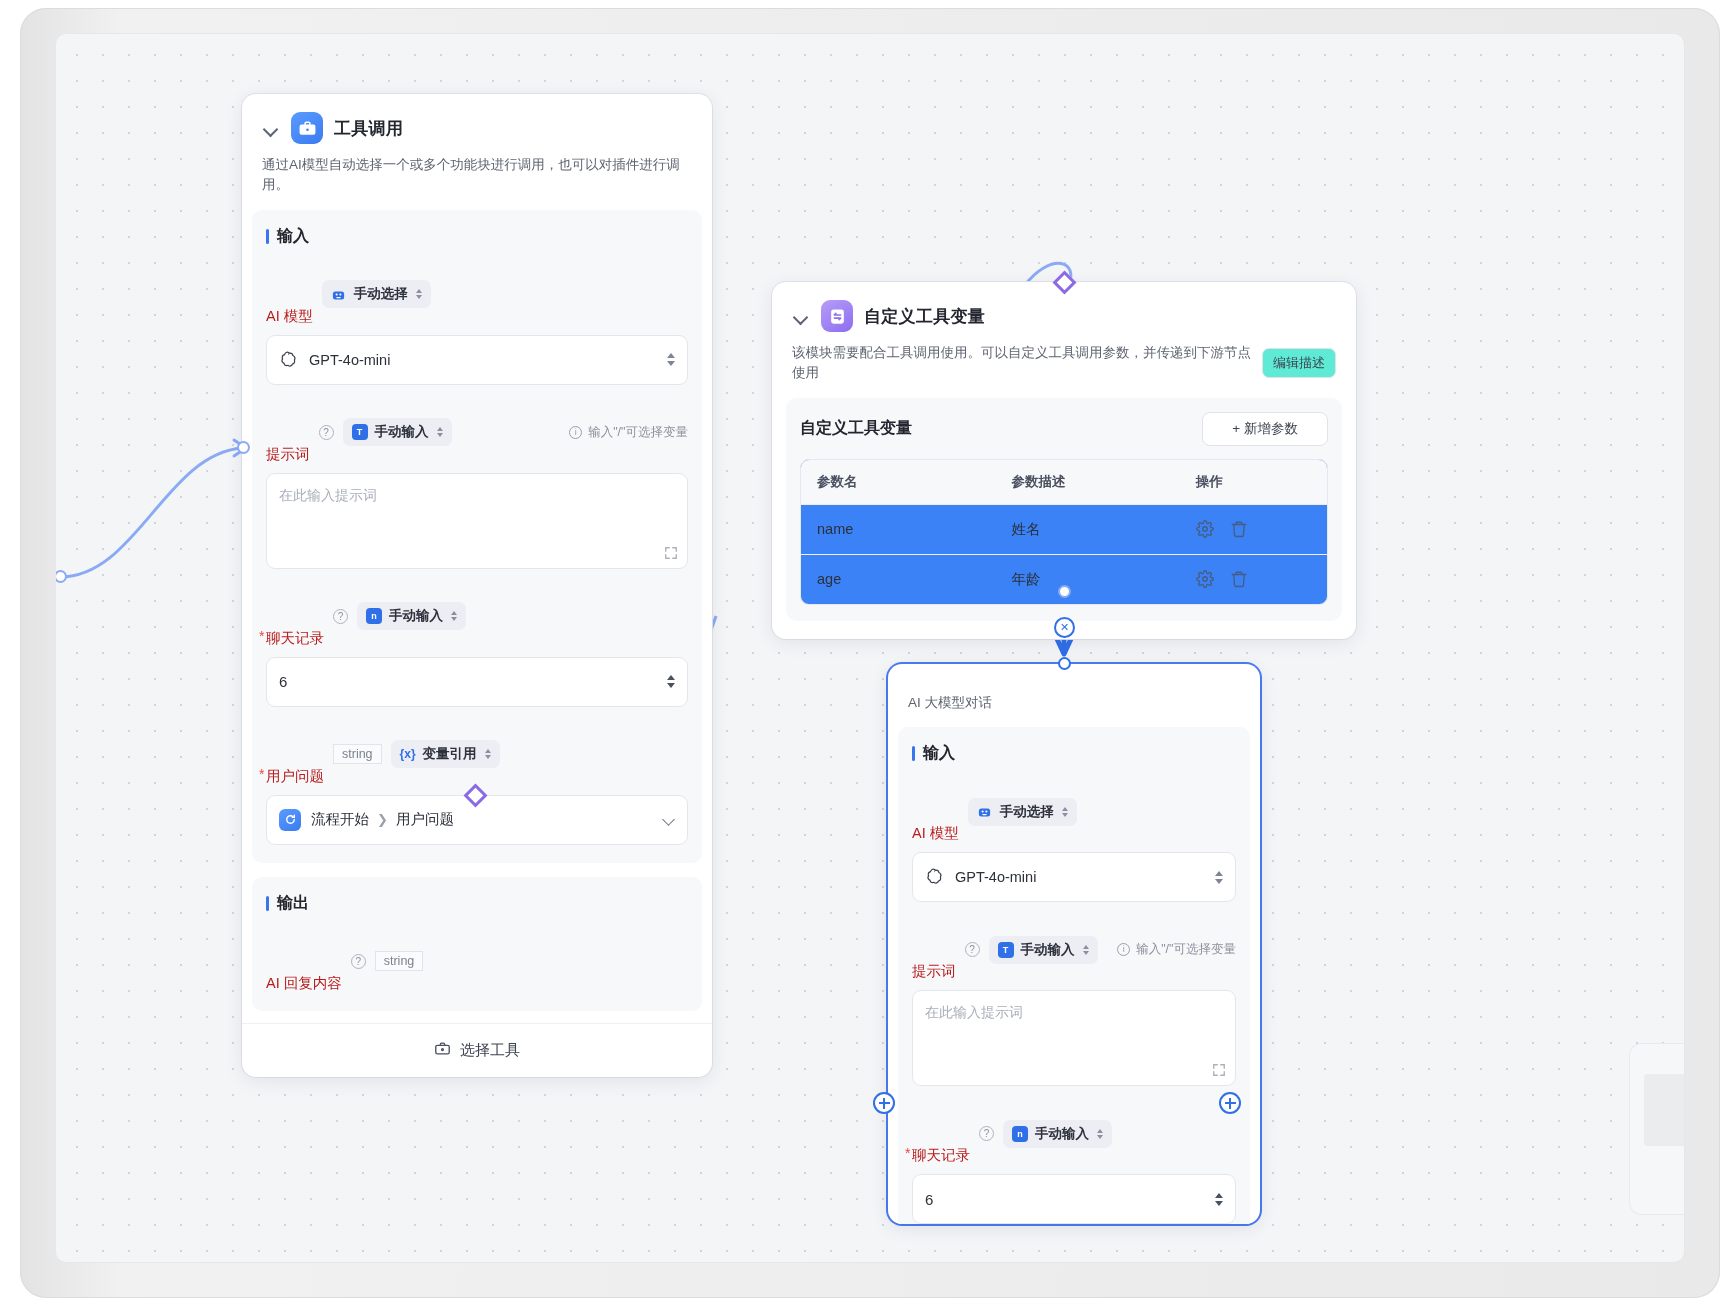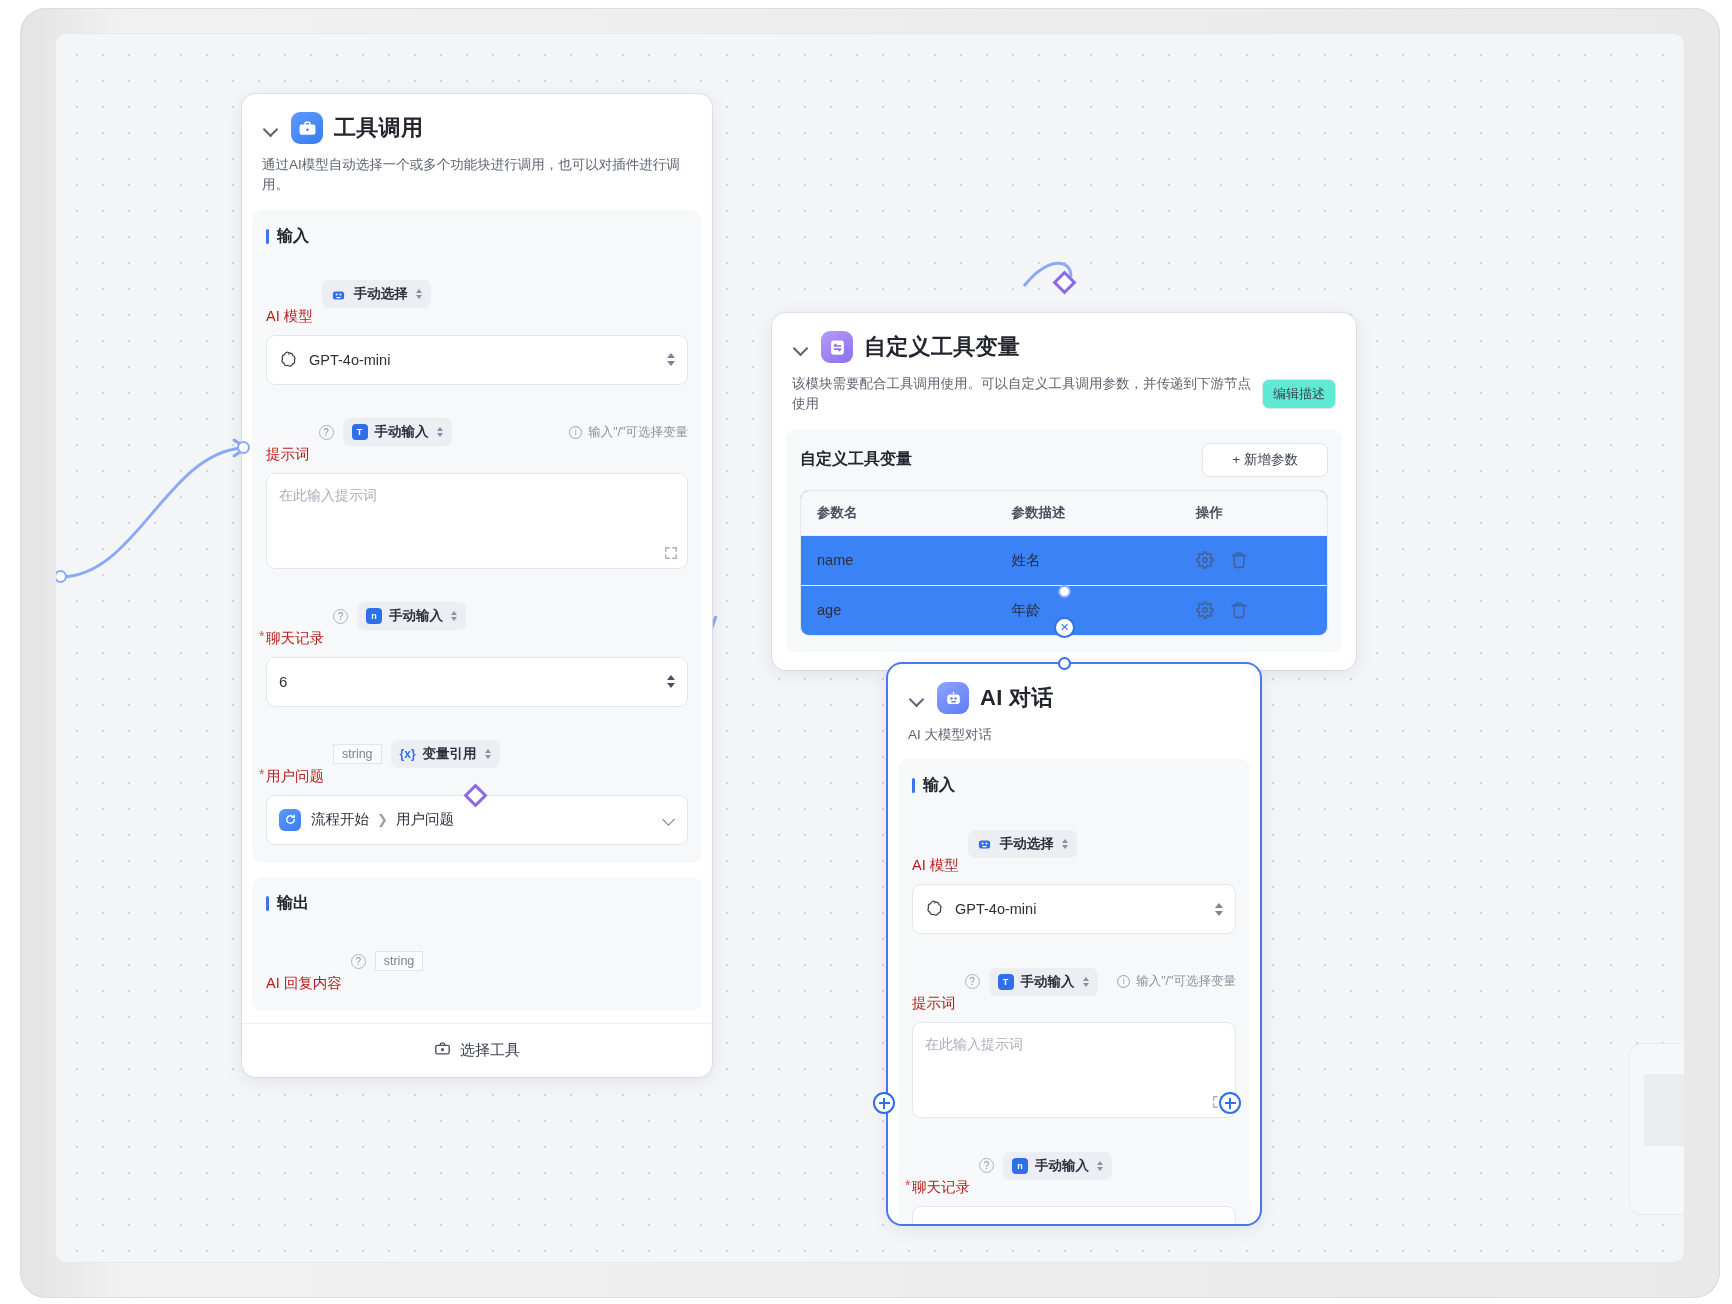--- a/index.html
+++ b/index.html
@@ -65,21 +65,21 @@
   }
   .node-icon {
     width: 32px; height: 32px; border-radius: 9px; flex: none;
     display: flex; align-items: center; justify-content: center;
   }
   .node-icon svg { display: block; }
   .ic-tool  { background: linear-gradient(145deg,#5b9bff,#3a7bf0); }
   .ic-var   { background: linear-gradient(145deg,#b79cf8,#8c6ef0); }
   .ic-chat  { background: linear-gradient(145deg,#8da4fb,#5f7cf5); }
   .node-title {
-    font-size: 22px; font-weight: 700; color: #23262f; letter-spacing: .3px;
+    font-size: 17px; font-weight: 700; color: #23262f; letter-spacing: .3px;
   }
   .node-desc {
     margin-top: 11px;
     font-size: 13.5px; color: #5e6470; line-height: 1.5;
     display: flex; align-items: center; gap: 8px;
   }
   .node-desc-text { flex: 1; }
 
   .btn-outline {
     border: 1px solid #dfe2e9; background: #5eead4;
@@ -463,21 +463,21 @@
             <svg width="17" height="17" viewBox="0 0 24 24" fill="none" stroke="#4a5060" stroke-width="1.9" stroke-linecap="round" stroke-linejoin="round">
               <rect x="2.5" y="7.5" width="19" height="12" rx="2.2"></rect>
               <path d="M9 7.5V6a1.5 1.5 0 0 1 1.5-1.5h3A1.5 1.5 0 0 1 15 6v1.5"></path>
               <circle cx="12" cy="13.5" r="1.3"></circle>
             </svg>
           </span>
           <span>选择工具</span>
         </div>
       </div>
 
-      <div class="node" style="left:716px; top:279px; width:584px;">
+      <div class="node" style="left:716px; top:248px; width:584px;">
         <div class="node-head">
           <div class="node-title-row">
             <span class="chev"></span>
             <span class="node-icon ic-var">
               <svg width="19" height="19" viewBox="0 0 24 24" fill="none" stroke="#fff" stroke-width="2" stroke-linecap="round" stroke-linejoin="round">
                 <rect x="4" y="3" width="16" height="18" rx="3" fill="#fff" stroke="none"></rect>
                 <path d="M8 10h8M8 10l2-2M16 14H8M16 14l-2 2" stroke="#8c6ef0" stroke-width="2"></path>
               </svg>
             </span>
             <span class="node-title">自定义工具变量</span>
@@ -540,33 +540,20 @@
                   </span>
                 </td>
               </tr>
             </tbody>
           </table>
         </div>
       </div>
 
       <div class="node selected" style="left:832px; top:630px; width:372px; height:560px; overflow:hidden;">
         <div class="node-head">
-          <div class="node-title-row">
-            <span class="chev"></span>
-            <span class="node-icon ic-chat">
-              <svg width="19" height="19" viewBox="0 0 24 24">
-                <rect x="4" y="7" width="16" height="12" rx="4" fill="#fff"></rect>
-                <circle cx="9.5" cy="12" r="1.6" fill="#5f7cf5"></circle>
-                <circle cx="14.5" cy="12" r="1.6" fill="#5f7cf5"></circle>
-                <rect x="9" y="15.2" width="6" height="1.7" rx=".85" fill="#5f7cf5"></rect>
-                <rect x="11.2" y="3.6" width="1.6" height="3" rx=".8" fill="#fff"></rect>
-              </svg>
-            </span>
-            <span class="node-title">AI 对话</span>
-          </div>
           <div class="node-desc">
             <span class="node-desc-text">AI 大模型对话</span>
           </div>
         </div>
 
         <div class="section">
           <div class="section-title">输入</div>
 
           <div class="field">
             <div class="field-label-row">

